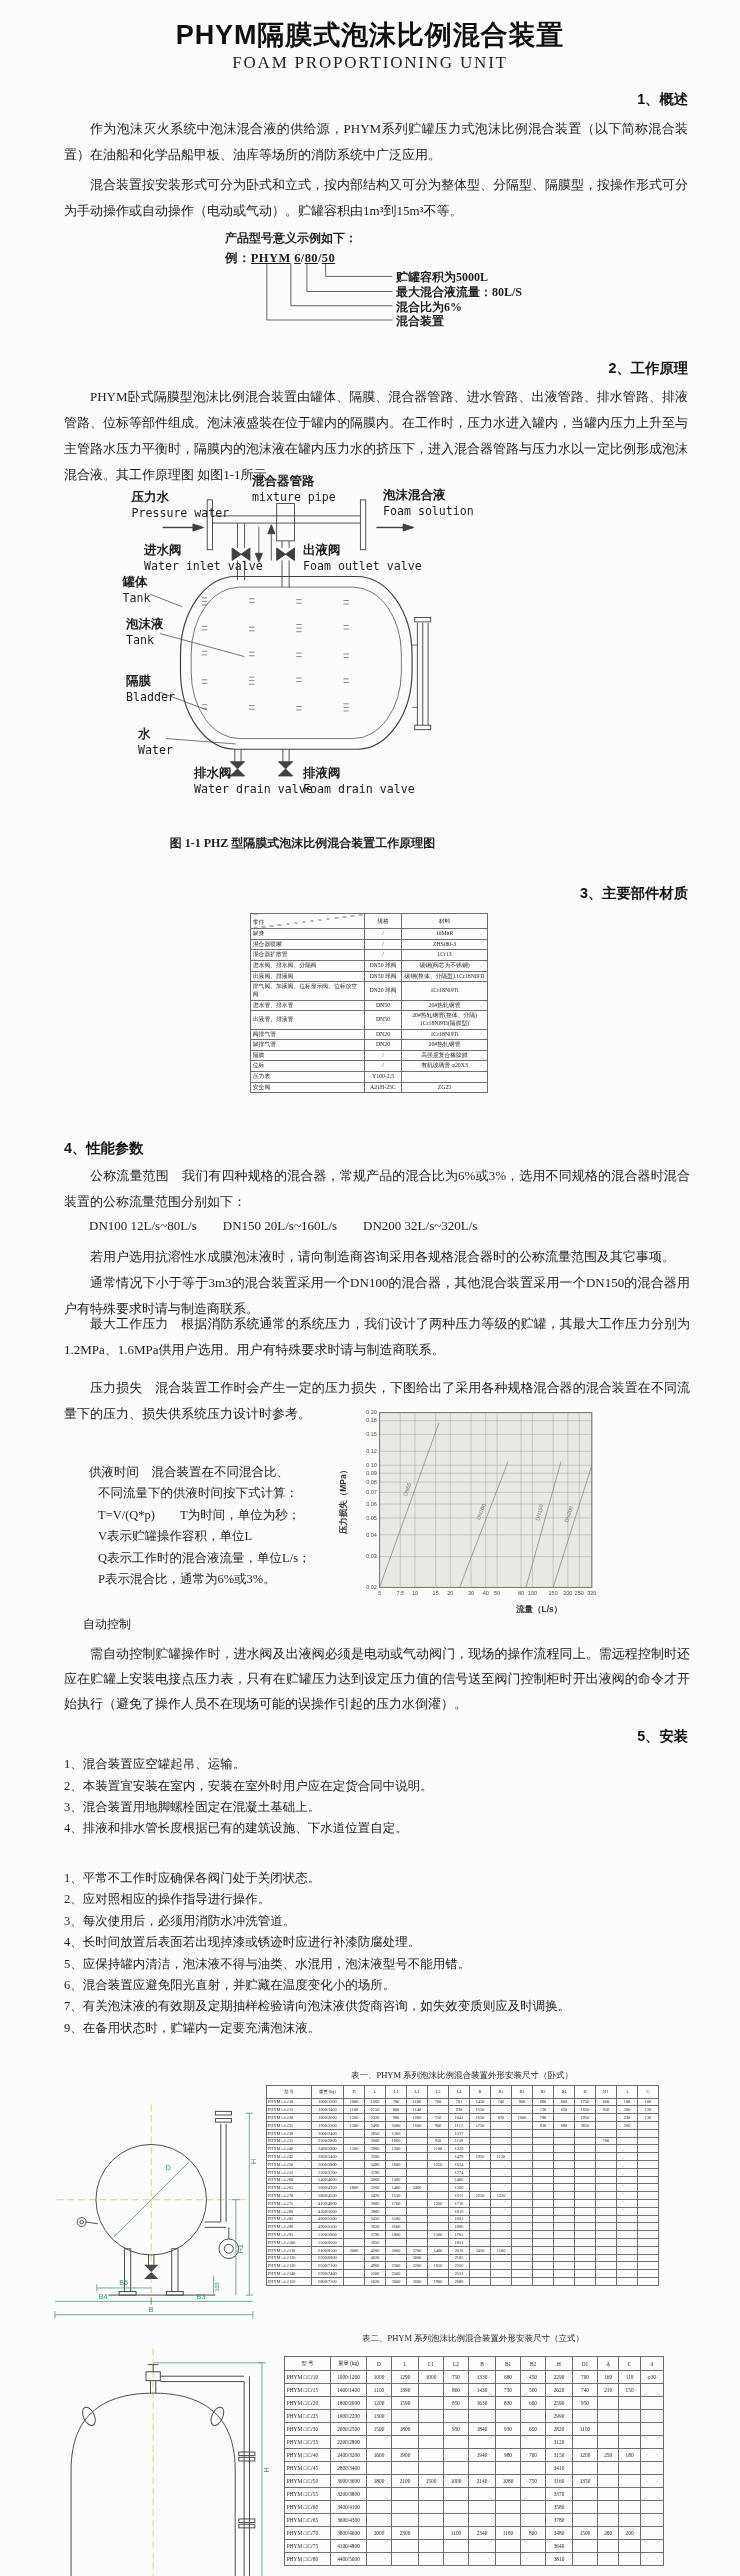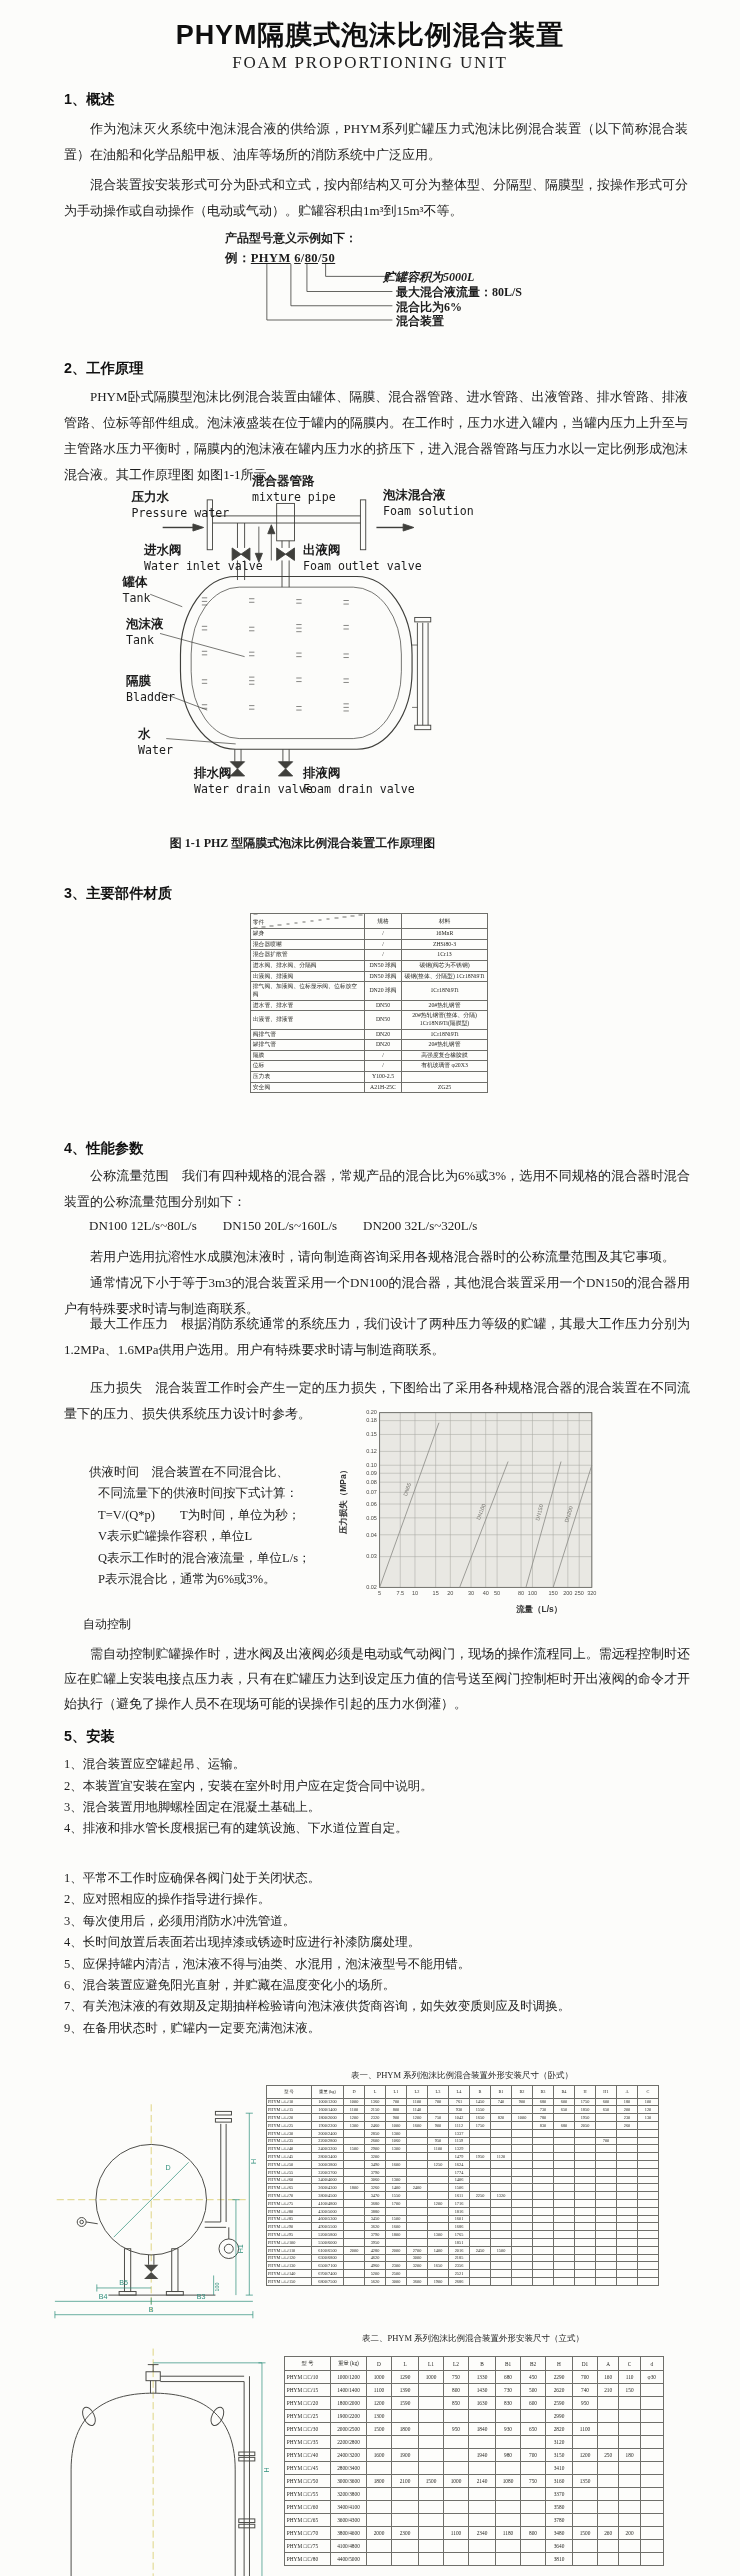--- a/index.html
+++ b/index.html
@@ -3,21 +3,21 @@
 <meta charset="utf-8">
 <style>
   html,body{margin:0;padding:0;background:#e9e9e7;}
   .page{position:relative;width:740px;height:2576px;margin:0 auto;background:#fcfcfa;
         font-family:"Liberation Serif",serif;color:#1c1c1c;overflow:hidden;}
   .abs{position:absolute;}
   .title{position:absolute;top:19.6px;left:0;width:100%;text-align:center;margin:0;
          font:bold 27px/1.15 "Liberation Sans",sans-serif;letter-spacing:0.9px;color:#0f0f0f;}
   .subtitle{position:absolute;top:53px;left:0;width:100%;text-align:center;
          font:17px "Liberation Serif",serif;letter-spacing:1.8px;color:#222;}
-  h2.sec{font:bold 14.3px/1.2 "Liberation Sans",sans-serif;margin:0;color:#111;}
+  h2.sec{font:bold 14.3px/1.2 "Liberation Sans",sans-serif;margin:0;color:#111;text-align:right;}
   p.body{font-size:13px;line-height:26px;text-align:justify;margin:3.6px 0 0 0;text-indent:2em;}
   p.item{font-size:12.5px;line-height:21.4px;margin:0;}
   
   .model-intro{font:bold 12px "Liberation Serif",serif;}
   .model-example{font:bold 12.5px "Liberation Serif",serif;margin-top:2.7px;letter-spacing:0.4px;}
   .model-example .u{text-decoration:underline;}
   .mlabel{position:absolute;font:bold 12px "Liberation Serif",serif;white-space:nowrap;}
   
   .flabel{position:absolute;white-space:nowrap;line-height:15px;}
   .flabel .cn{font:bold 12.5px "Liberation Serif",serif;display:block;}
@@ -65,21 +65,21 @@
     <div class="model-intro">产品型号意义示例如下：</div>
     <div class="model-example"><span>例：</span><span class="u">PHYM</span>&nbsp;<span class="u">6</span>/<span class="u">80</span>/<span class="u">50</span></div>
     <svg class="abs" style="left:0;top:0;" width="374" height="107" viewBox="0 0 420 120">
       <g stroke="#3f3f3b" stroke-width="0.9" fill="none">
         <polyline points="47,38 47,101 188,101"></polyline>
         <polyline points="74,38 74,85 188,85"></polyline>
         <polyline points="92,38 92,69 188,69"></polyline>
         <polyline points="113,38 113,52 188,52"></polyline>
       </g>
     </svg>
-    <div class="mlabel" style="left:158px;top:39px;font-style:italic;">贮罐容积为5000L</div>
+    <div class="mlabel" style="left:171px;top:39px;">贮罐容积为5000L</div>
     <div class="mlabel" style="left:171px;top:54px;">最大混合液流量：80L/S</div>
     <div class="mlabel" style="left:171px;top:69px;">混合比为6%</div>
     <div class="mlabel" style="left:171px;top:83px;">混合装置</div>
   </div>
 
   <section class="abs" style="left:64px;top:360px;width:624px;">
     <h2 class="sec">2、工作原理</h2>
     <p class="body" style="margin-top:7.1px;">PHYM卧式隔膜型泡沫比例混合装置由罐体、隔膜、混合器管路、进水管路、出液管路、排水管路、排液管路、位标等部件组成。泡沫液盛装在位于罐内的隔膜内。在工作时，压力水进入罐内，当罐内压力上升至与主管路水压力平衡时，隔膜内的泡沫液在罐内压力水的挤压下，进入混合器管路与压力水以一定比例形成泡沫混合液。其工作原理图 如图1-1所示。</p>
   </section>
 

